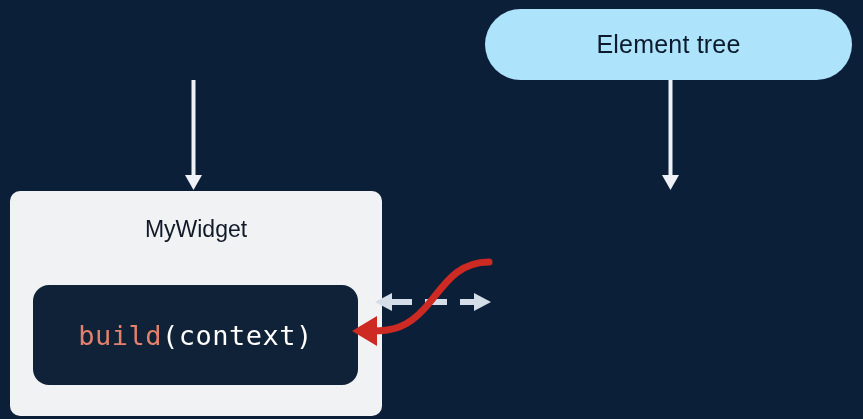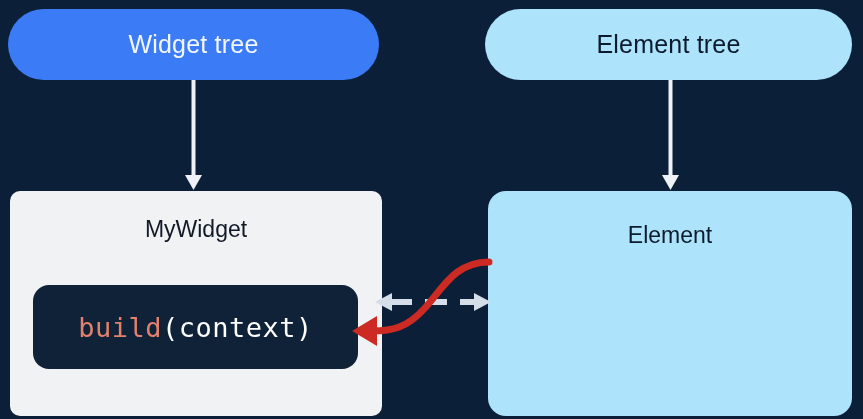--- a/index.html
+++ b/index.html
@@ -68,21 +68,21 @@
     top: 25px;
     text-align: center;
     color: #111a26;
     font-size: 23px;
   }
   #code-block {
     position: absolute;
     left: 23px;
     top: 94px;
     width: 325px;
-    height: 84px;
+    height: 100px;
     background: #0f2238;
     border-radius: 16px;
     display: flex;
     align-items: center;
     justify-content: center;
   }
   #code-line {
     font-family: "DejaVu Sans Mono", "Liberation Mono", monospace;
     font-size: 27px;
     white-space: pre;
@@ -118,38 +118,32 @@
     width: 863px;
     height: 419px;
     pointer-events: none;
   }
 </style>
 </head>
 <body>
 
 <div id="canvas">
 
-  <div class="pill" id="widget-tree-pill">
-    <span class="pill-label">Widget tree</span>
-  </div>
 
   <div class="pill" id="element-tree-pill">
     <span class="pill-label">Element tree</span>
   </div>
 
   <div id="mywidget-box">
     <div id="mywidget-title">MyWidget</div>
     <div id="code-block">
       <span id="code-line"><span class="tok-fn">build</span><span class="tok-plain">(context)</span></span>
     </div>
   </div>
 
-  <div id="element-box">
-    <div id="element-title">Element</div>
-  </div>
 
   <svg id="arrow-layer" viewBox="0 0 863 419">
 
     <g>
       <line x1="193.5" y1="80" x2="193.5" y2="176" stroke="#eef1f5" stroke-width="4"></line>
       <polygon points="185,175 202,175 193.5,190" fill="#eef1f5"></polygon>
     </g>
 
     <g>
       <line x1="670.5" y1="80" x2="670.5" y2="176" stroke="#eef1f5" stroke-width="4"></line>

